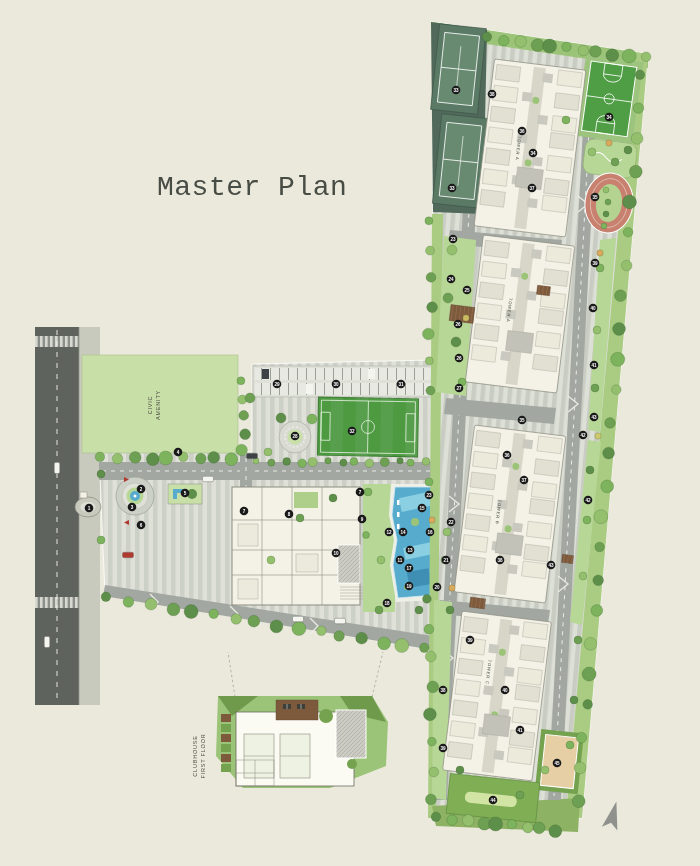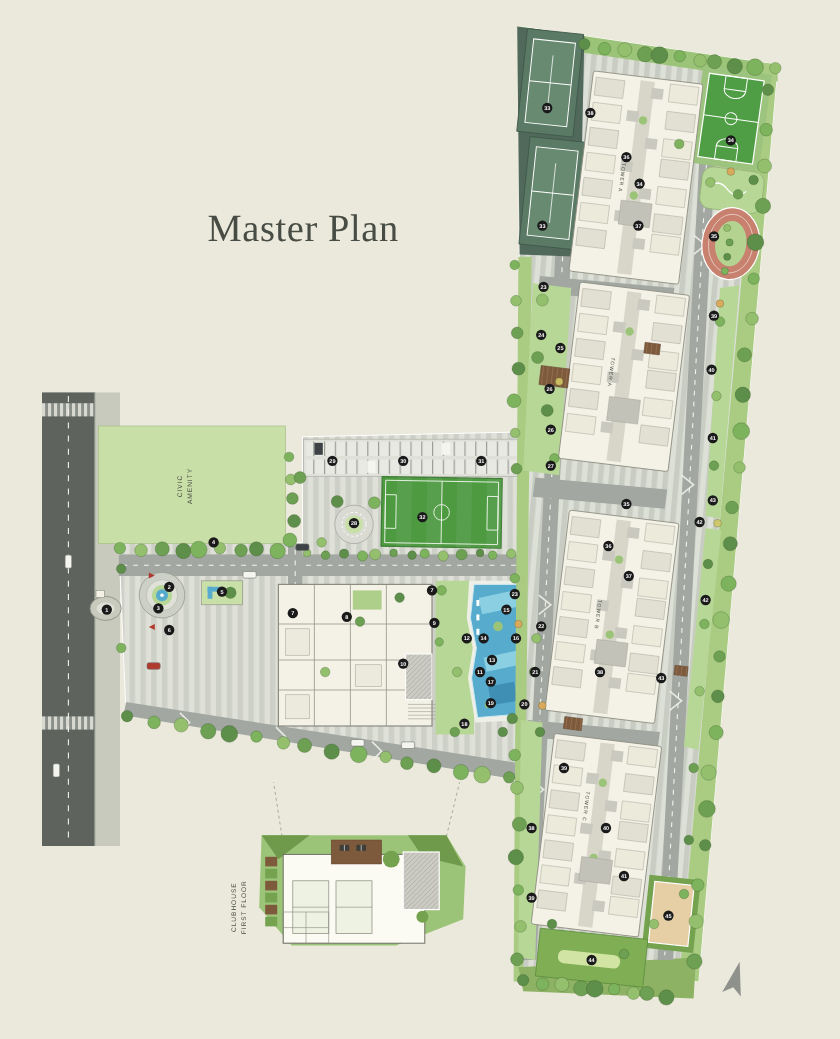--- a/index.html
+++ b/index.html
@@ -6,22 +6,22 @@
     --c-bg:#ebe9dc; --c-title:#474c44; --c-road:#a2a8a1; --c-roaddark:#5f635e;
     --c-paving:#dfe1d8; --c-stripe:#cdd0c7; --c-lawn:#b7d797; --c-civic:#c9dfa8;
     --c-field:#4d9a41; --c-tennis:#5b7a65; --c-tennispad:#50695a; --c-basket:#4f9e45;
     --c-track:#c8806f; --c-pool:#57acce; --c-poollight:#8ad0e2; --c-bld:#f4f2e6;
     --c-marker:#1a1a1a; --c-markertext:#ffffff; --c-treedark:#5e8f4a; --c-treemid:#7cb35c;
     --c-treelight:#94c06e; --c-deck:#7d5a3c; --c-sand:#e6cfa4; --c-compass:#8f928c;
     --c-sidewalk:#c9cabe; --c-greendark:#74a24e;
   }
   html,body{margin:0;padding:0;width:700px;height:866px;overflow:hidden;background:var(--c-bg);}
   .canvas{position:relative;width:700px;height:866px;background:var(--c-bg);font-family:"Liberation Sans",sans-serif;}
-  .title{position:absolute;left:157px;top:172px;font-family:Liberation Serif, serif;
-         font-size:32px;font-weight:400;color:var(--c-title);letter-spacing:.5px;white-space:nowrap;margin-left:16px;}
+  .title{position:absolute;left:157px;top:172px;font-family:Liberation Mono, monospace;
+         font-size:28px;font-weight:400;color:var(--c-title);letter-spacing:.5px;white-space:nowrap;}
   svg{position:absolute;left:0;top:0;}
   text{font-family:"Liberation Sans",sans-serif;}
   .lbl{fill:#4a4f44;letter-spacing:.8px;}
   .bld-base{fill:var(--c-bld);stroke:#8b8b80;stroke-width:.7;}
   .bld-mid{fill:#d8d6c8;}
   .bld-u1{fill:#eceadb;stroke:#9a9a8e;stroke-width:.35;}
   .bld-u2{fill:#e2e0d2;stroke:#9a9a8e;stroke-width:.35;}
   .bld-u3{fill:#c9c9c0;}
   .bld-roof{fill:#c2c2b9;stroke:#a3a399;stroke-width:.4;}
   .tree{stroke:rgba(40,70,30,.35);stroke-width:.6;}

